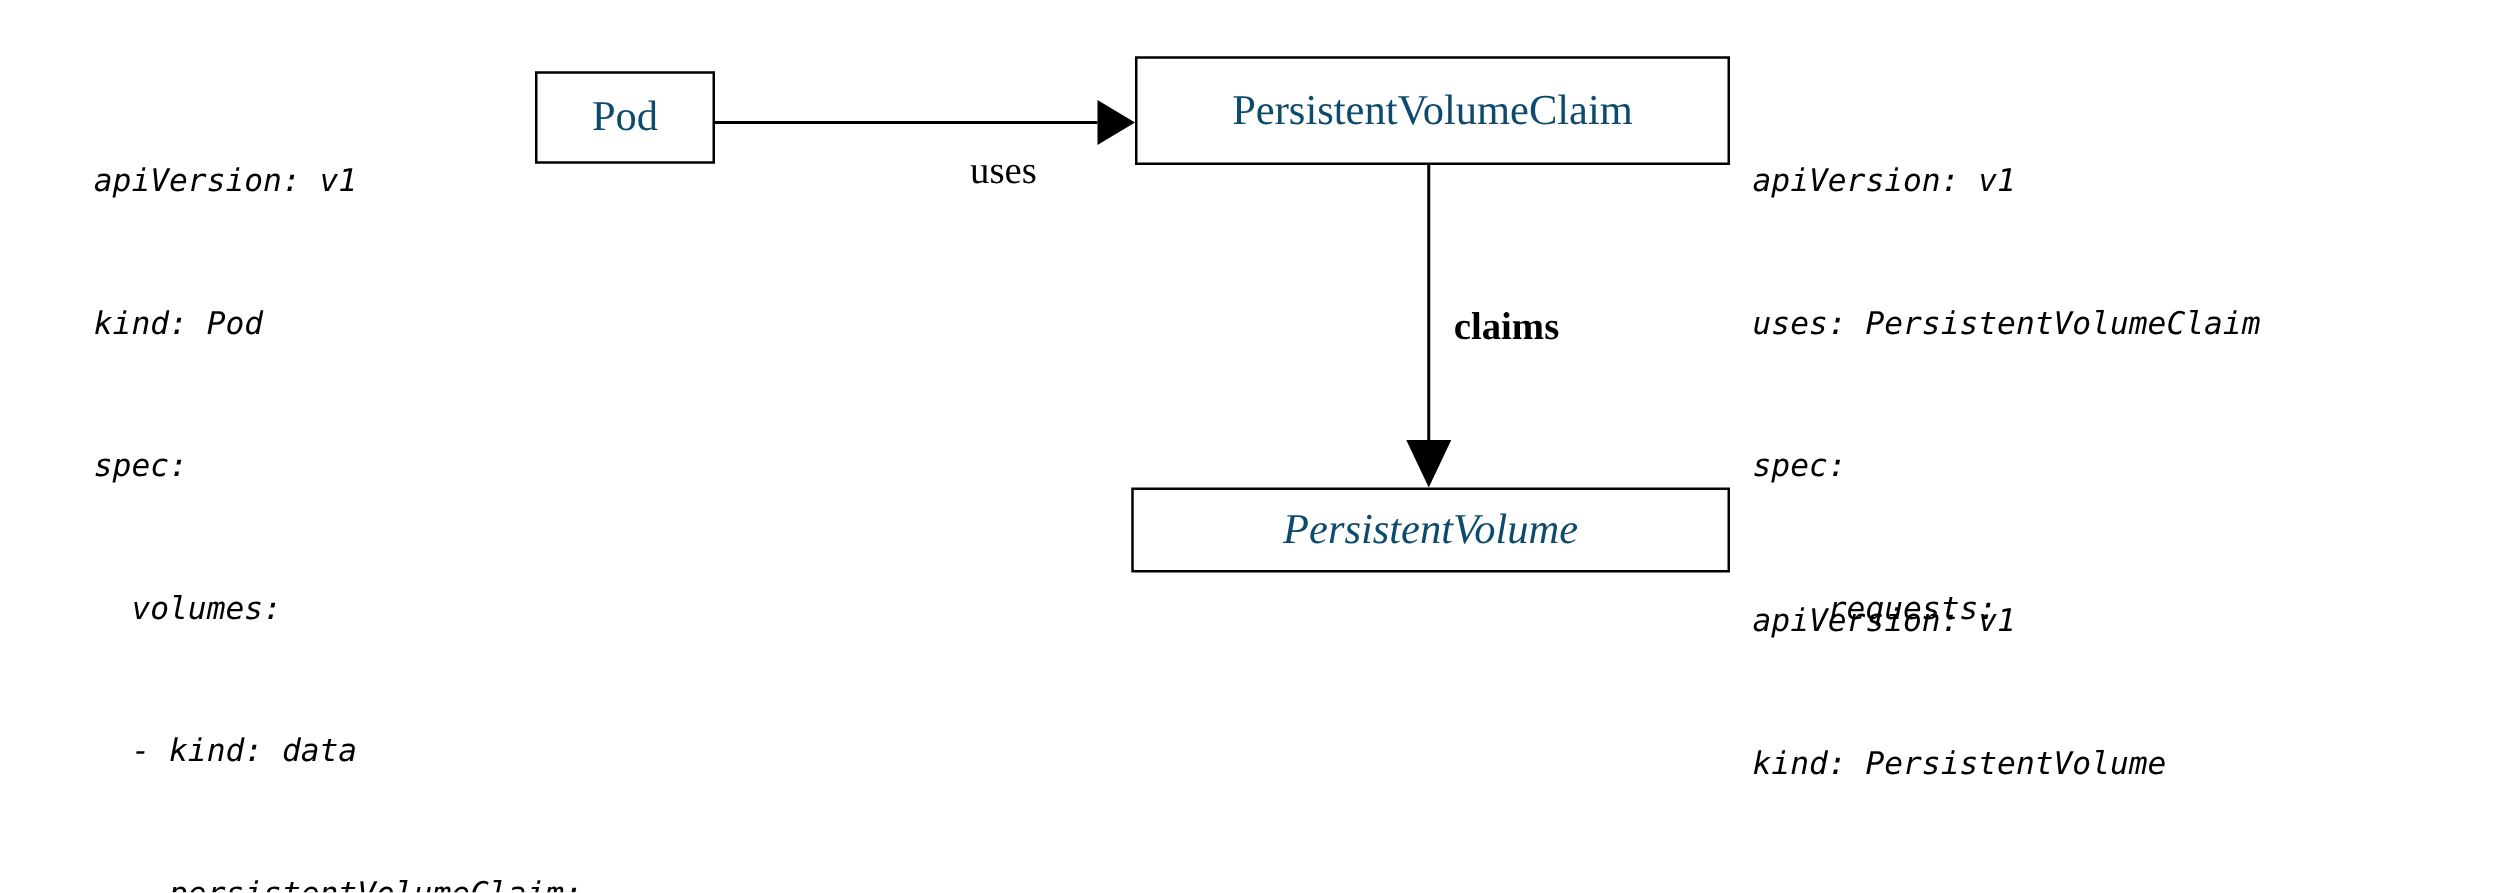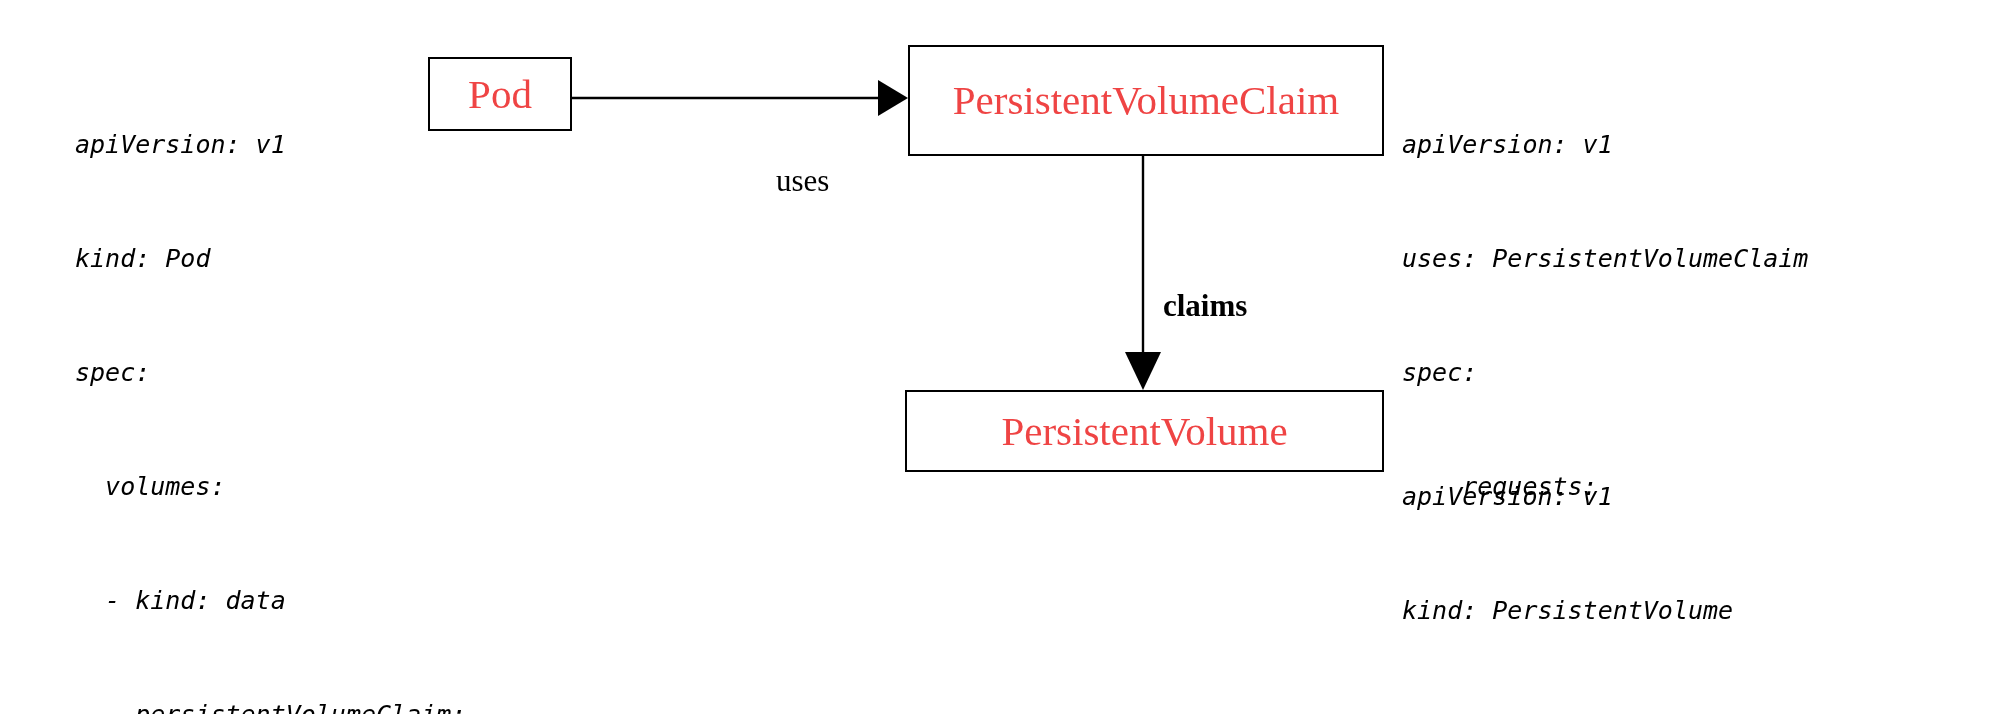--- a/index.html
+++ b/index.html
@@ -41,29 +41,29 @@
     position: absolute;
     box-sizing: border-box;
     border: 2px solid #000000;
     background: #ffffff;
     display: flex;
     align-items: center;
     justify-content: center;
   }
   .node-label {
     font-family: "Liberation Serif", "DejaVu Serif", serif;
-    font-size: 41px;
-    color: #ef4444;
+    font-size: 34px;
+    color: #0c4a6e;
     line-height: 1;
     white-space: nowrap;
   }
 
   #box-pod { left: 428px; top: 57px;  width: 144px; height: 74px; }
-  #box-pvc { left: 908px; top: 45px;  width: 476px; height: 111px; align-items: center; }
-  #box-pv  { left: 905px; top: 390px; width: 479px; height: 82px; }
+  #box-pvc { left: 908px; top: 45px;  width: 476px; height: 87px; align-items: center; }
+  #box-pv  { left: 905px; top: 390px; width: 479px; height: 68px; font-style: italic; }
 
   
   .edge-svg {
     position: absolute;
     left: 0;
     top: 0;
     width: 2000px;
     height: 714px;
     pointer-events: none;
   }
@@ -77,21 +77,20 @@
     stroke: none;
   }
 
   
   .edge-label {
     position: absolute;
     font-family: "Liberation Serif", "DejaVu Serif", serif;
     font-size: 31px;
     color: #000000;
     white-space: nowrap;
-    margin-top: 45px;
   }
   #label-uses   { left: 776px;  top: 118px; }
   #label-claims { left: 1163px; top: 243px; font-weight: bold; }
 </style>
 </head>
 <body>
 
 <div id="canvas">
 
   <div class="yaml-block" id="yaml-pod">

